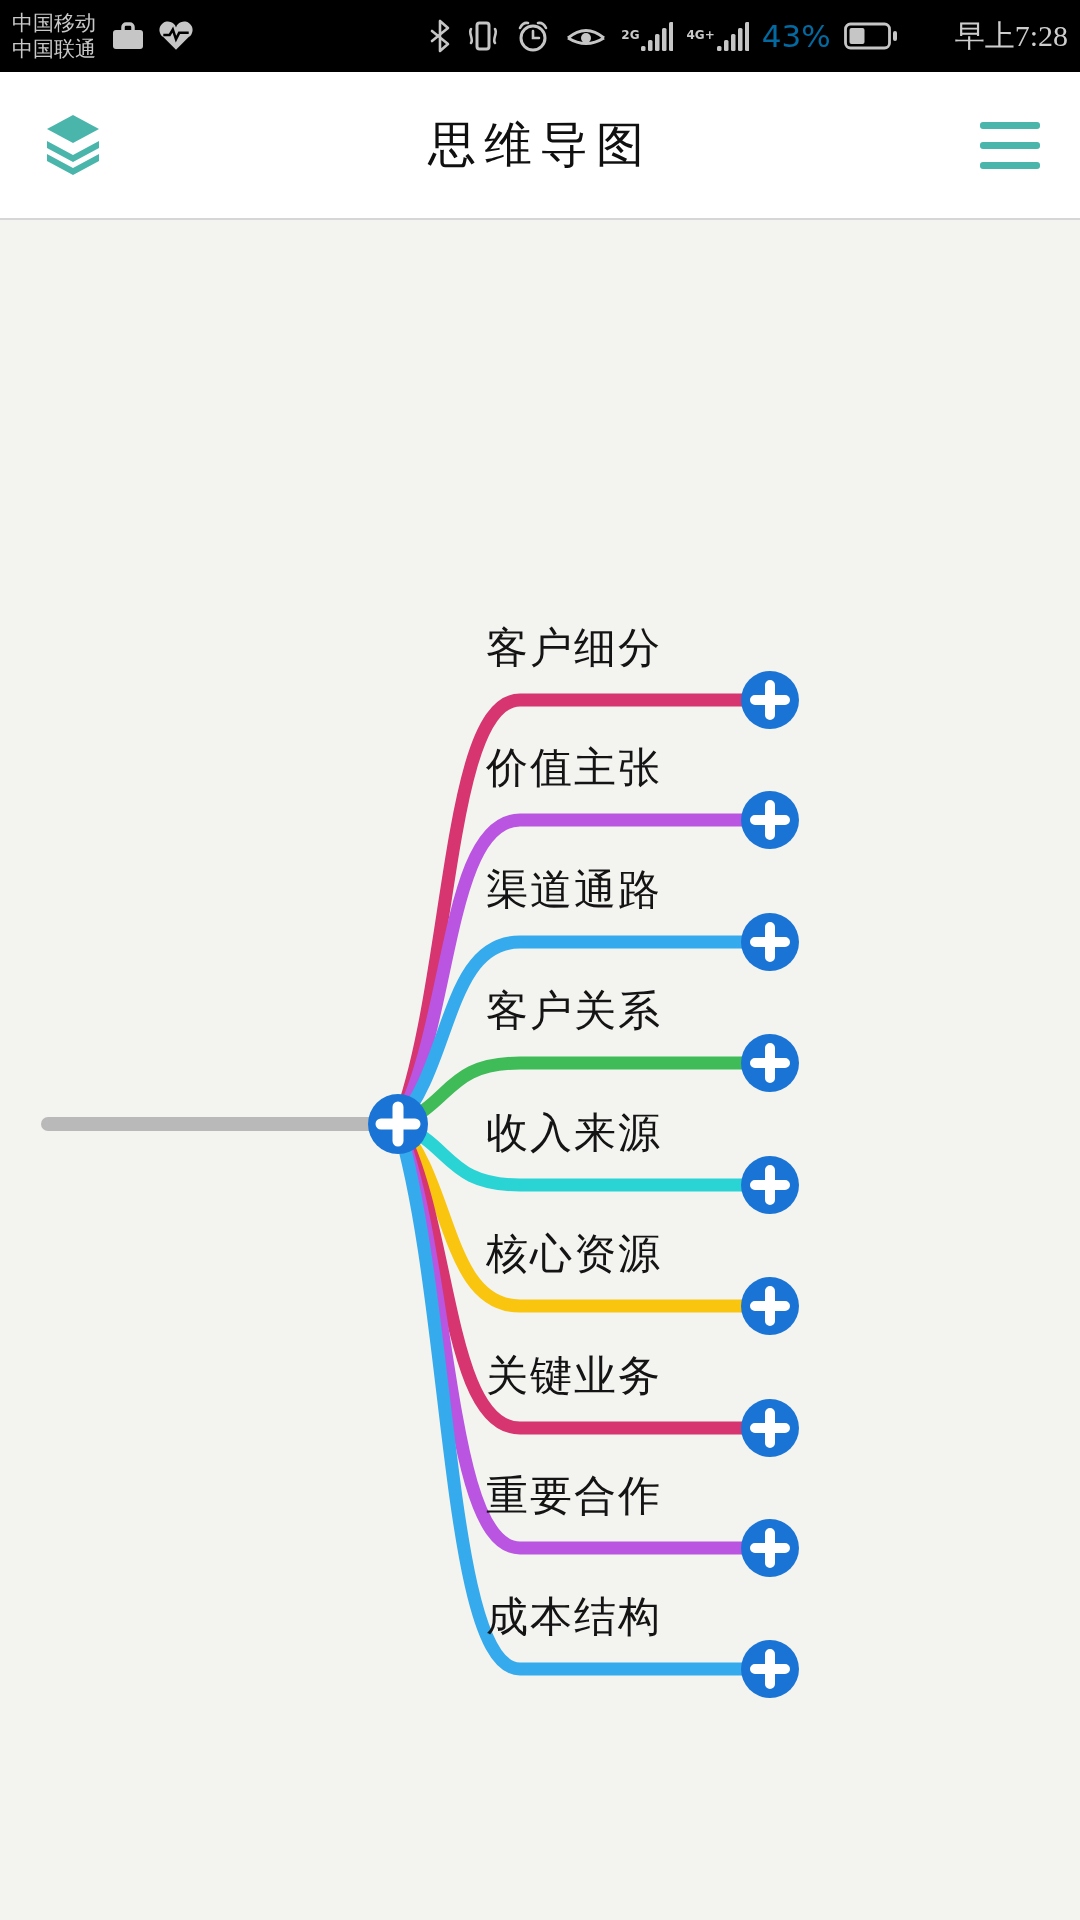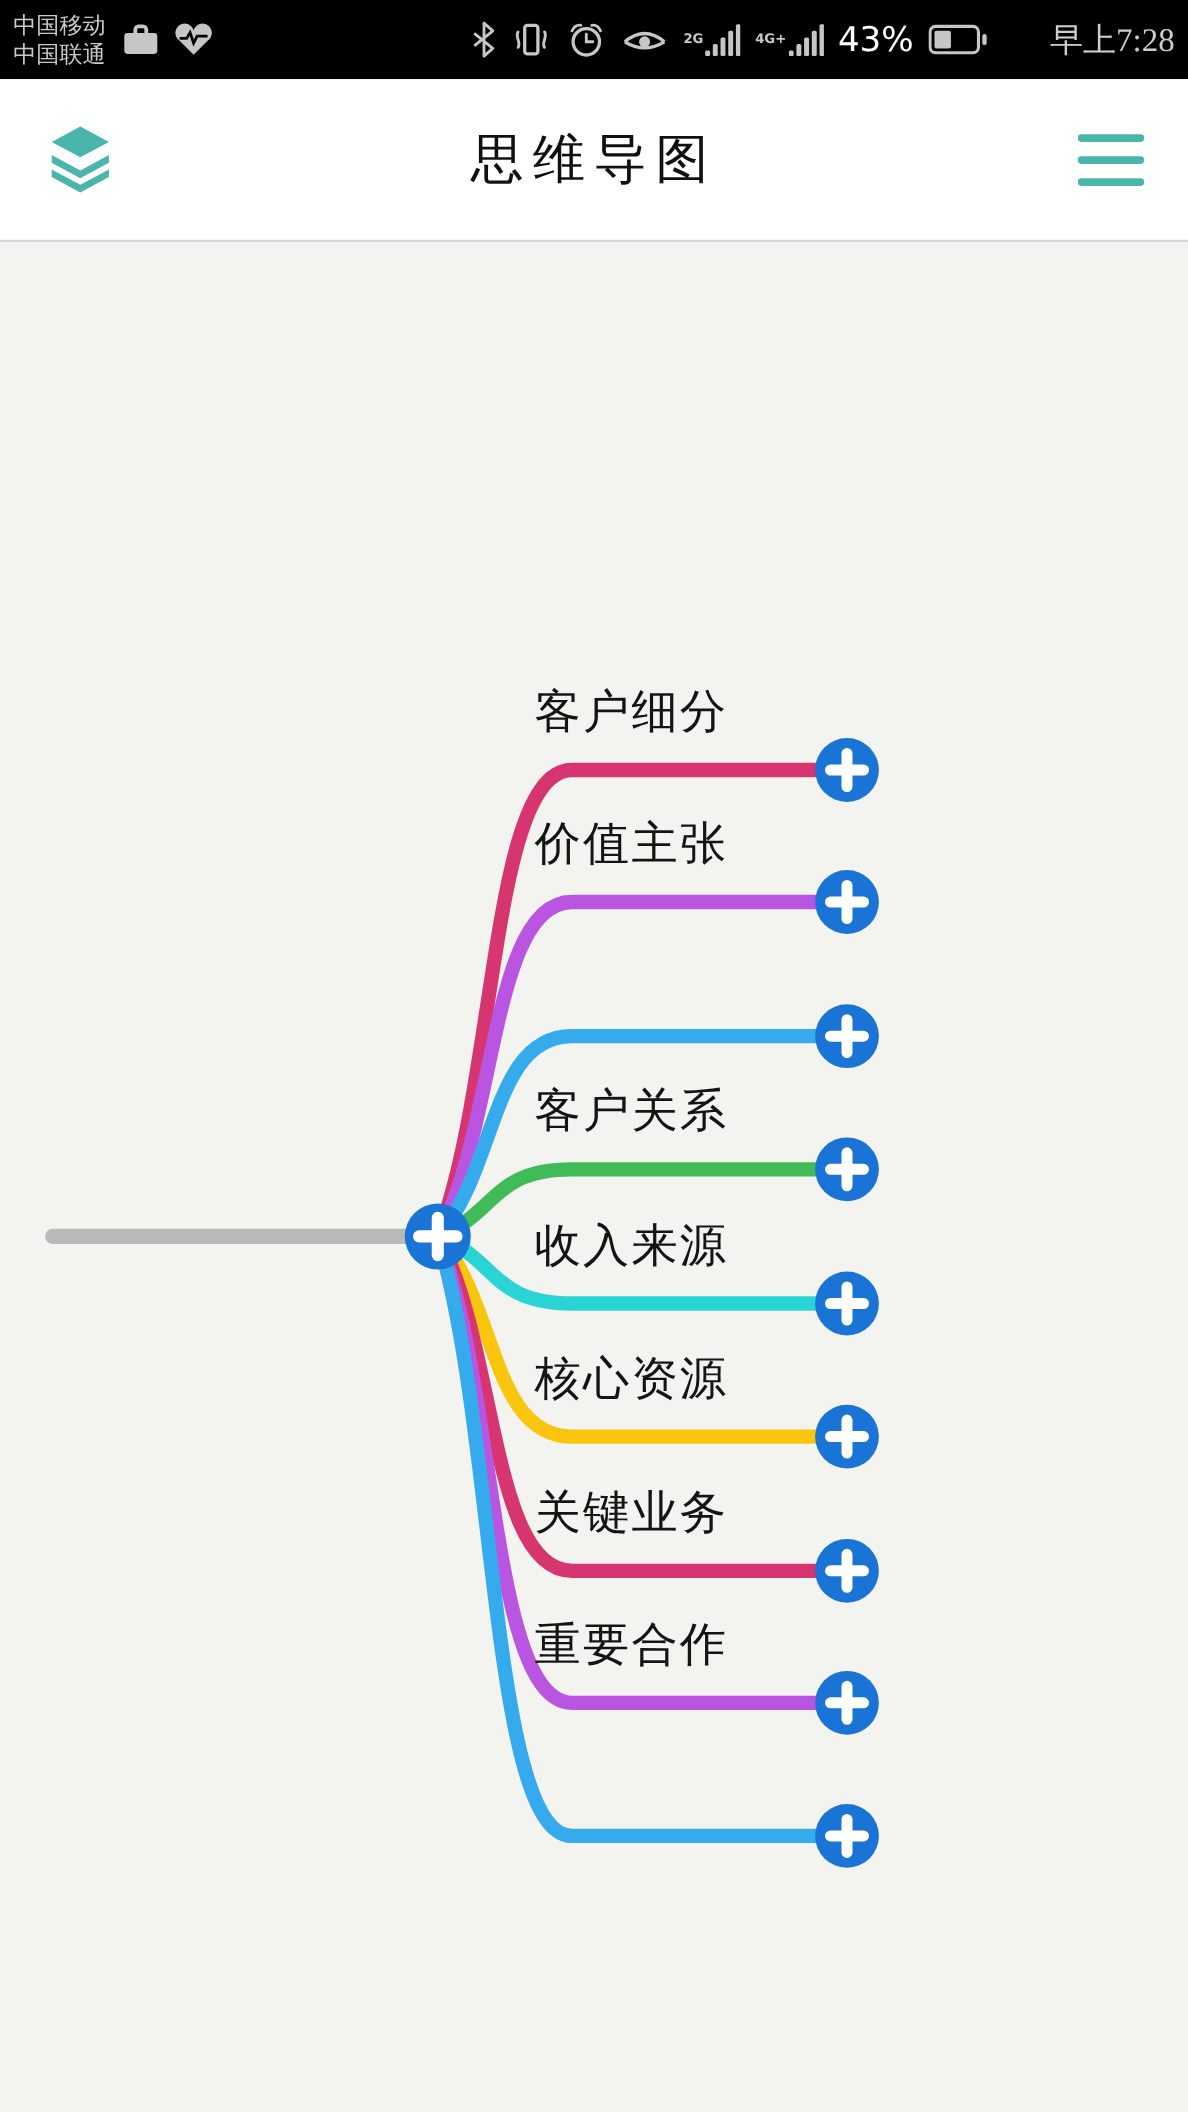--- a/index.html
+++ b/index.html
@@ -6,21 +6,21 @@
     font-family:"DejaVu Sans",sans-serif;}
 
   
   .statusbar{height:72px;background:#000;display:flex;align-items:center;
     padding:13px 12px;box-sizing:border-box;color:#c9c9c9;gap:14px;}
   .carrier{font-size:21px;line-height:26px;font-family:"Liberation Serif","DejaVu Serif",serif;}
   .sb-left-icons{display:flex;align-items:center;gap:12px;}
   .sb-right{margin-left:auto;display:flex;align-items:center;gap:13px;}
   .net{display:flex;align-items:flex-end;}
   .net-label{font-size:12px;font-weight:bold;transform:translateY(-9px);margin-right:2px;letter-spacing:0;}
-  .percent{font-size:31px;color:#ffffff;}
+  .percent{font-size:31px;color:#0369a1;}
   .time{font-size:30px;color:#cdcdcd;font-family:"Liberation Serif","DejaVu Serif",serif;white-space:nowrap;margin-left:44px;}
   .statusbar svg{display:block;}
 
   
   .header{height:146px;background:#ffffff;border-bottom:2px solid #d6d6d6;
     display:flex;align-items:center;justify-content:space-between;
     padding:0 40px;box-sizing:content-box;position:relative;}
   .app-title{position:absolute;left:0;right:0;text-align:center;font-size:48px;
     letter-spacing:8px;color:#101010;font-family:"Liberation Serif","DejaVu Serif",serif;pointer-events:none;}
   .burger{display:flex;flex-direction:column;gap:13px;cursor:pointer;}
@@ -172,19 +172,21 @@
         <path d="M755 1449 H785 M770 1434 V1464" stroke="#fff" stroke-width="10" stroke-linecap="round" fill="none"></path>
       </g>
       <g>
         <circle cx="398" cy="904" r="30" fill="#1a74d6"></circle>
         <path d="M381 904 H415 M398 887 V921" stroke="#fff" stroke-width="11" stroke-linecap="round" fill="none"></path>
       </g>
     </svg>
   <div id="labels">
       <div class="node-label" style="left: 486px; top: 404px;">客户细分</div>
       <div class="node-label" style="left: 486px; top: 524px;">价值主张</div>
+      <div class="node-label" style="left: 486px; top: 646px;">渠道通路</div>
       <div class="node-label" style="left: 486px; top: 767px;">客户关系</div>
       <div class="node-label" style="left: 486px; top: 889px;">收入来源</div>
       <div class="node-label" style="left: 486px; top: 1010px;">核心资源</div>
       <div class="node-label" style="left: 486px; top: 1132px;">关键业务</div>
       <div class="node-label" style="left: 486px; top: 1252px;">重要合作</div>
+      <div class="node-label" style="left: 486px; top: 1373px;">成本结构</div>
     </div>
 </div>
 
 </body></html>

